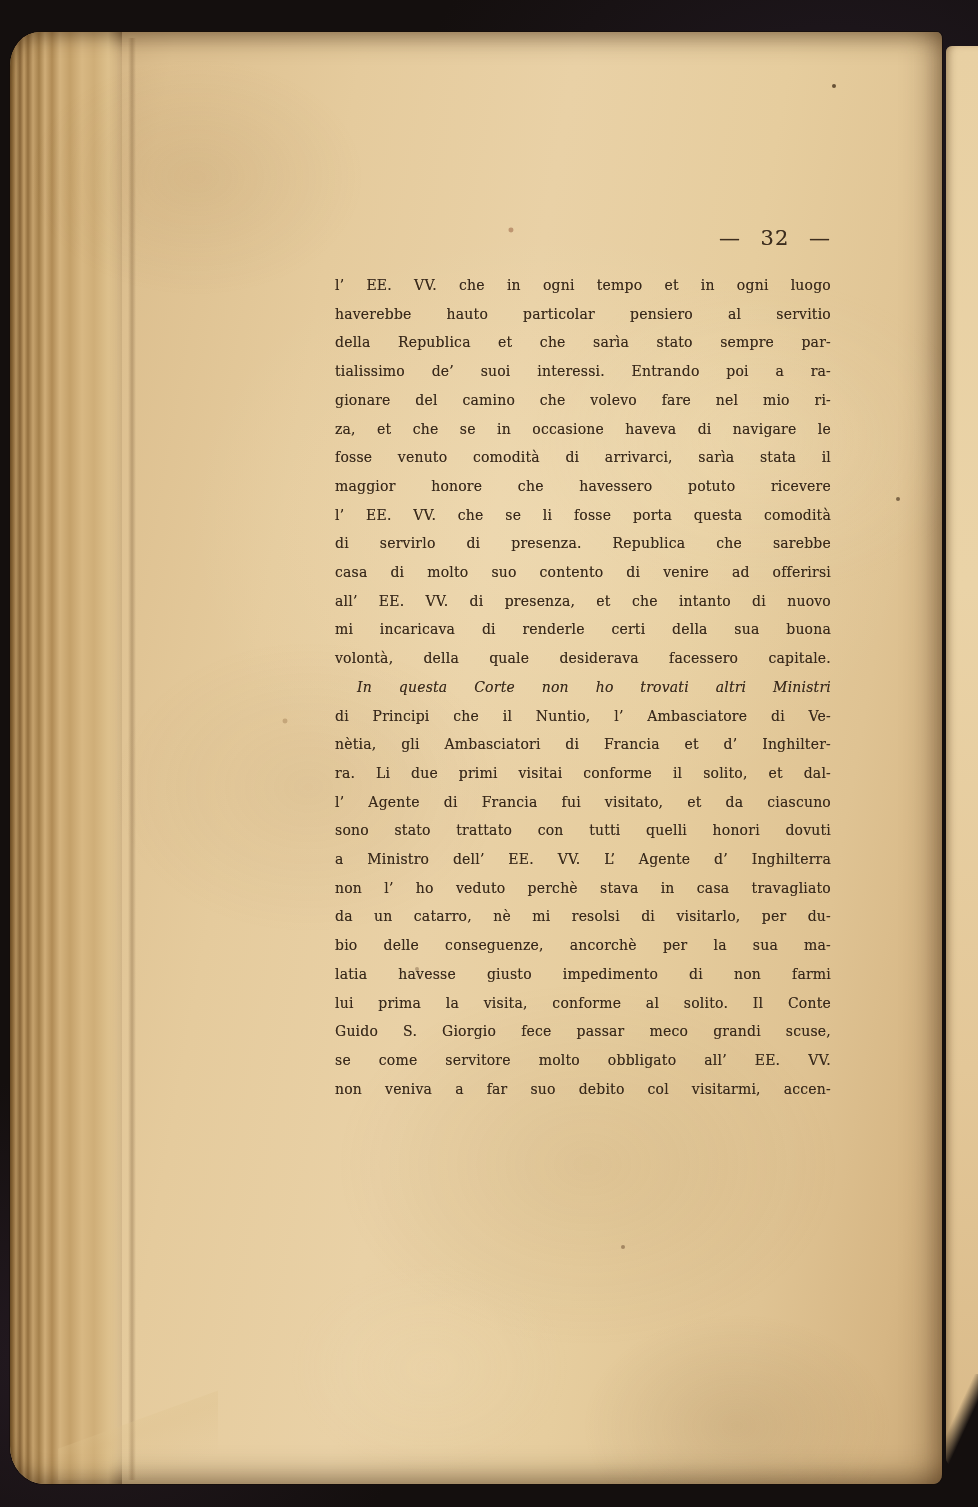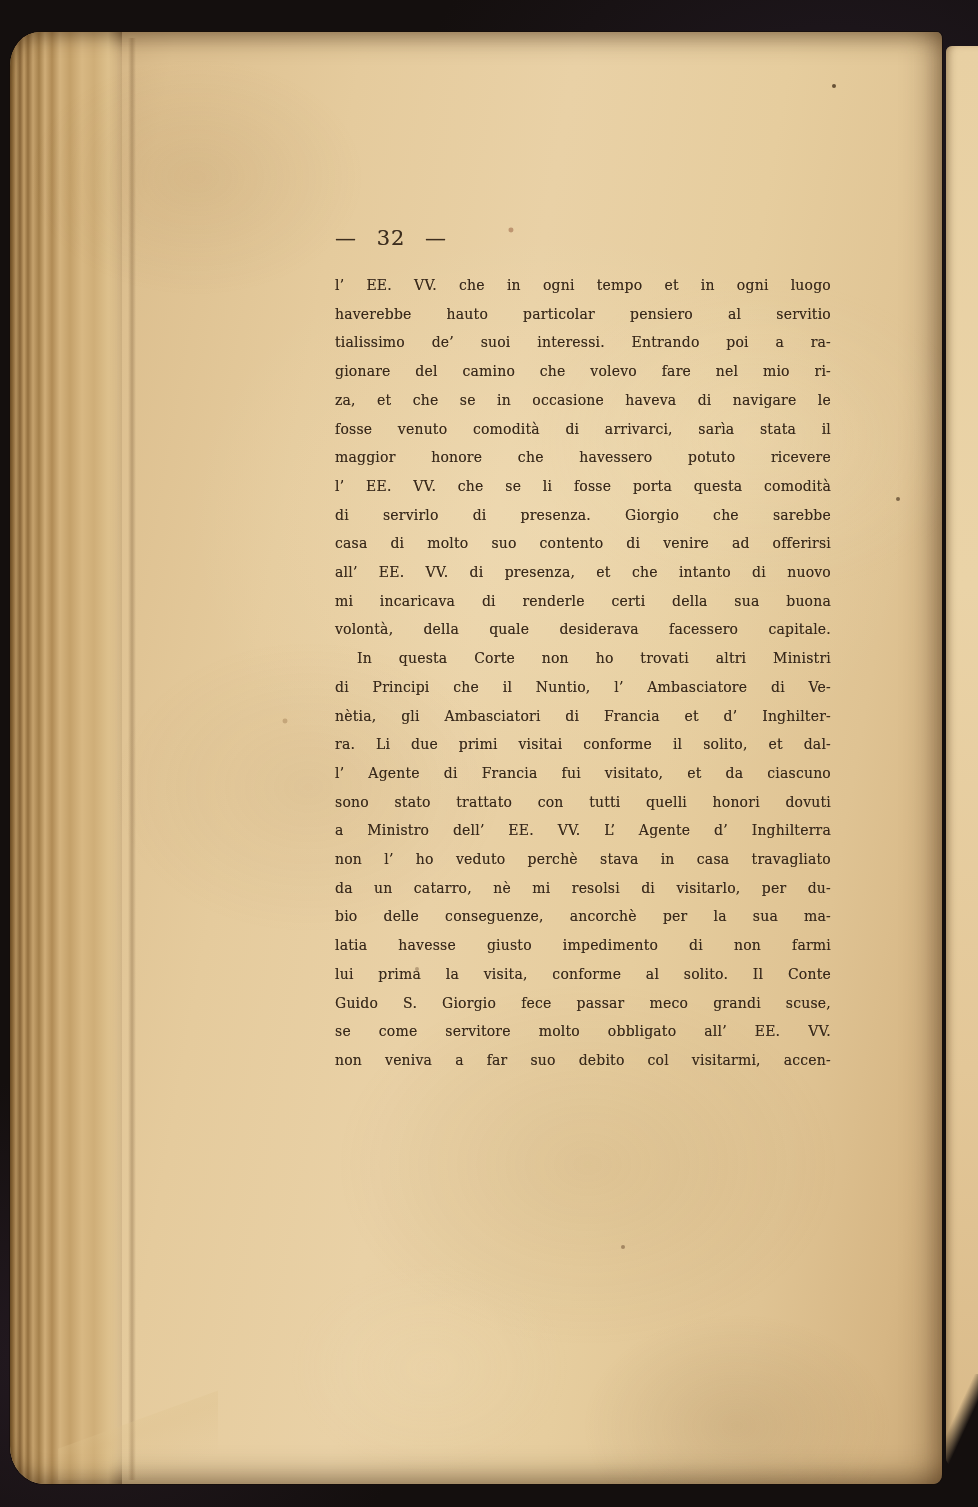--- a/index.html
+++ b/index.html
@@ -96,21 +96,21 @@
       rgba(232, 207, 158, 0.55) 16%,
       rgba(215, 185, 130, 0.22) 55%,
       rgba(0, 0, 0, 0) 85%);
   }
 
   
   .page-number {
     position: absolute;
     left: 325px; top: 194px;
     width: 496px;
-    text-align: left;
+    text-align: right;
     font-size: 21px;
     color: #3c2d1e;
     word-spacing: 12px;
     letter-spacing: 1px;
     text-shadow: 0 0 0.6px rgba(60, 44, 28, 0.55);
   }
 
   .text-block {
     position: absolute;
     left: 325px; top: 239px;   
@@ -118,21 +118,21 @@
     color: #38291b;
     font-size: 14px;
     line-height: 28.7px;
     letter-spacing: 0.2px;
     text-shadow: 0 0 0.6px rgba(56, 41, 27, 0.5);
   }
   .line {
     text-align: justify;
     text-align-last: justify;
   }
-  .line.indent { text-indent: 22px; }
+  .line.indent { text-indent: 22px; font-style: italic; }
 
   
   .specks {
     position: absolute;
     left: 0; top: 0;
     width: 2px; height: 2px;
     background: transparent;
     border-radius: 50%;
     box-shadow:
       500px 197px 0 1.5px rgba(140, 80, 50, 0.45),
@@ -154,27 +154,28 @@
     <div class="stack"></div>
     <div class="crease"></div>
     <div class="texture"></div>
     <div class="fold"></div>
 
     <div class="page-number">— 32 —</div>
 
     <div class="text-block">
       <div class="line">l’ EE. VV. che in ogni tempo et in ogni luogo</div>
       <div class="line">haverebbe hauto particolar pensiero al servitio</div>
+      <div class="line">della Republica et che sarìa stato sempre par-</div>
       <div class="line">tialissimo de’ suoi interessi. Entrando poi a ra-</div>
       <div class="line">gionare del camino che volevo fare nel mio ri-</div>
       <div class="line">za, et che se in occasione haveva di navigare le</div>
       <div class="line">fosse venuto comodità di arrivarci, sarìa stata il</div>
       <div class="line">maggior honore che havessero potuto ricevere</div>
       <div class="line">l’ EE. VV. che se li fosse porta questa comodità</div>
-      <div class="line">di servirlo di presenza. Giorgio che sarebbe</div>
+      <div class="line">di servirlo di presenza. Republica che sarebbe</div>
       <div class="line">casa di molto suo contento di venire ad offerirsi</div>
       <div class="line">all’ EE. VV. di presenza, et che intanto di nuovo</div>
       <div class="line">mi incaricava di renderle certi della sua buona</div>
       <div class="line">volontà, della quale desiderava facessero capitale.</div>
       <div class="line indent">In questa Corte non ho trovati altri Ministri</div>
       <div class="line">di Principi che il Nuntio, l’ Ambasciatore di Ve-</div>
       <div class="line">nètia, gli Ambasciatori di Francia et d’ Inghilter-</div>
       <div class="line">ra. Li due primi visitai conforme il solito, et dal-</div>
       <div class="line">l’ Agente di Francia fui visitato, et da ciascuno</div>
       <div class="line">sono stato trattato con tutti quelli honori dovuti</div>

